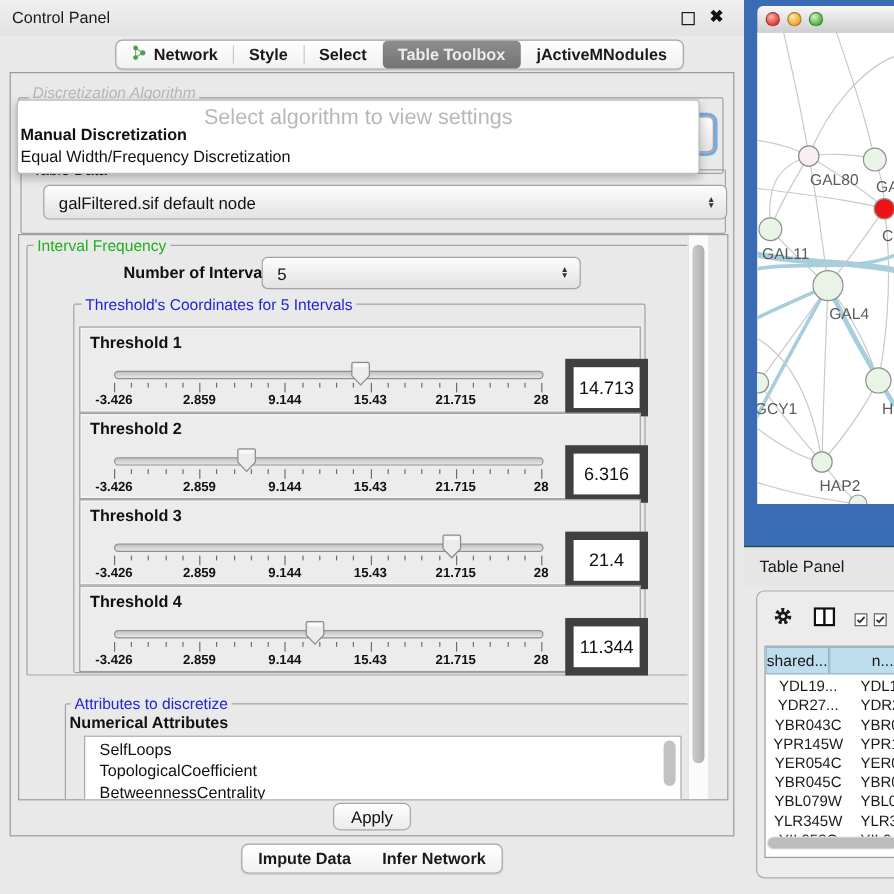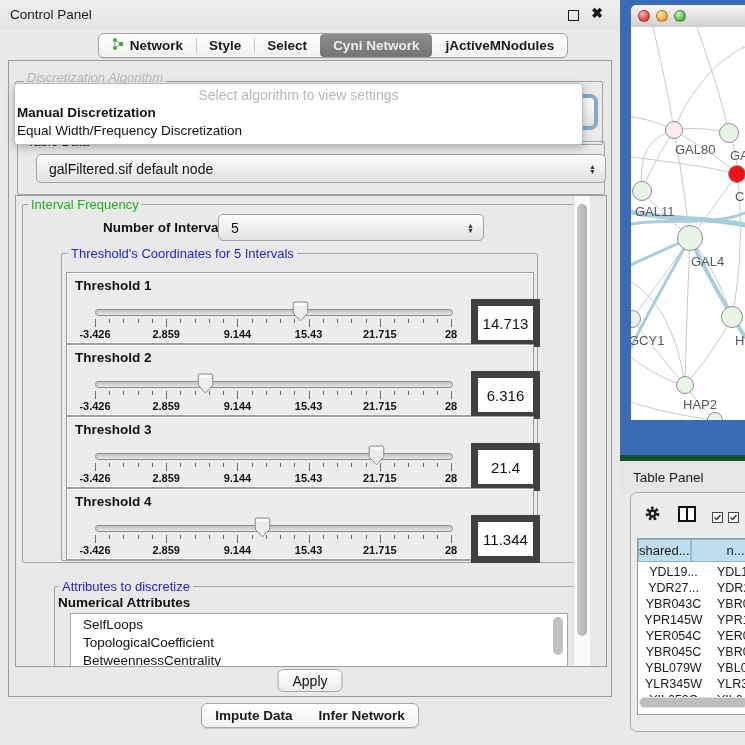--- a/index.html
+++ b/index.html
@@ -33,21 +33,21 @@
   .legend.blue{color:#2424d2;text-align:center;}
   .legend.dark{color:#1a1a1a;}
 
   
   .algo-group{left:6px;top:20px;width:586px;height:62px;}
   .algo-combo{position:absolute;left:12px;top:36px;width:572px;height:28px;border-radius:5px;
     background:linear-gradient(#fdfdfd,#e4e4e4);border:1px solid #9f9f9f;
     box-shadow:0 0 0 3px rgba(105,160,215,.85);z-index:1;}
   .dropdown-overlay{position:absolute;left:5px;top:22px;width:567px;height:60px;background:#ffffff;
     border:1px solid #bcbcbc;border-radius:3px;box-shadow:0 3px 8px rgba(0,0,0,.25);z-index:5;}
-  .dd-placeholder{position:absolute;left:0;right:0;top:3px;text-align:center;color:#b8b8b8;font-size:14px;}
+  .dd-placeholder{position:absolute;left:0;right:0;top:3px;text-align:center;color:#b8b8b8;font-size:18px;}
   .dd-option{position:absolute;left:2px;right:2px;height:17px;font-size:13.5px;color:#111;}
   .dd-option.first{top:21px;font-weight:bold;}
   .dd-option.second{top:39px;}
 
   
   .tabledata-group{left:8px;top:80px;width:586px;height:52px;}
   .tabledata-group .legend{top:-8px;left:6px;}
   .combo{position:absolute;border-radius:5px;background:linear-gradient(#fdfdfd,#e2e2e2);
     border:1px solid #a3a3a3;display:flex;align-items:center;font-size:14px;color:#111;}
   .combo .combo-text{padding-left:12px;white-space:nowrap;overflow:hidden;}
@@ -106,21 +106,21 @@
     background:linear-gradient(#f7f7f7,#cfcfcf);border-top-left-radius:5px;border-bottom:1px solid #9a9a9a;}
   .traffic{position:absolute;top:5px;width:12px;height:12px;border-radius:50%;border:1px solid rgba(0,0,0,.3);box-sizing:border-box;}
   .traffic.red{left:7px;background:radial-gradient(circle at 35% 30%,#ffb3ab,#e0413a 70%);}
   .traffic.yellow{left:25px;background:radial-gradient(circle at 35% 30%,#ffe9a8,#f2a32f 70%);}
   .traffic.green{left:43px;background:radial-gradient(circle at 35% 30%,#d2f5c8,#57b13c 70%);}
   .net-canvas{position:absolute;left:11px;top:27px;width:114px;height:393px;background:#ffffff;overflow:hidden;}
   .edges{position:absolute;left:0;top:0;}
   .net-node{position:absolute;border-radius:50%;border:1px solid #8e8e8e;box-sizing:border-box;}
   .net-label{position:absolute;font-size:13px;color:#5a5a5a;white-space:nowrap;}
 
-  .tp-header{position:absolute;left:0;top:455px;width:125px;height:33px;background:#e6e6e6;border-top:6px solid #14532d;}
+  .tp-header{position:absolute;left:0;top:455px;width:125px;height:33px;background:#e6e6e6;border-top:1px solid #14532d;}
   .tp-header span{position:absolute;left:13px;top:9px;font-size:13.5px;color:#1a1a1a;}
   .tp-box{position:absolute;left:10px;top:492px;width:120px;height:238px;background:#ececec;
     border:1px solid #acacac;border-radius:7px;}
   .tp-toolbar{position:absolute;left:0;top:0;width:100%;height:44px;}
   .tb-icon{position:absolute;top:12px;}
   .tb-gear{left:13px;}
   .tb-cols{left:47px;top:13px;}
   .tb-check1{left:81px;top:16px;}
   .tb-check2{left:97px;top:16px;}
   .tp-table{position:absolute;left:6px;top:45px;width:113px;height:175px;background:#fff;border:1px solid #9a9a9a;overflow:hidden;}
@@ -161,21 +161,21 @@
         </span>
         <span>Network</span>
       </div>
       <div class="tab divided">
           <span>Style</span>
         </div>
       <div class="tab divided">
           <span>Select</span>
         </div>
       <div class="tab selected">
-          <span>Cyni Network</span>
+          <span>Table Toolbox</span>
         </div>
       <div class="tab">
           <span>jActiveMNodules</span>
         </div>
     </div>
   </div>
 
   <div class="content">
 
     <div class="group algo-group">

